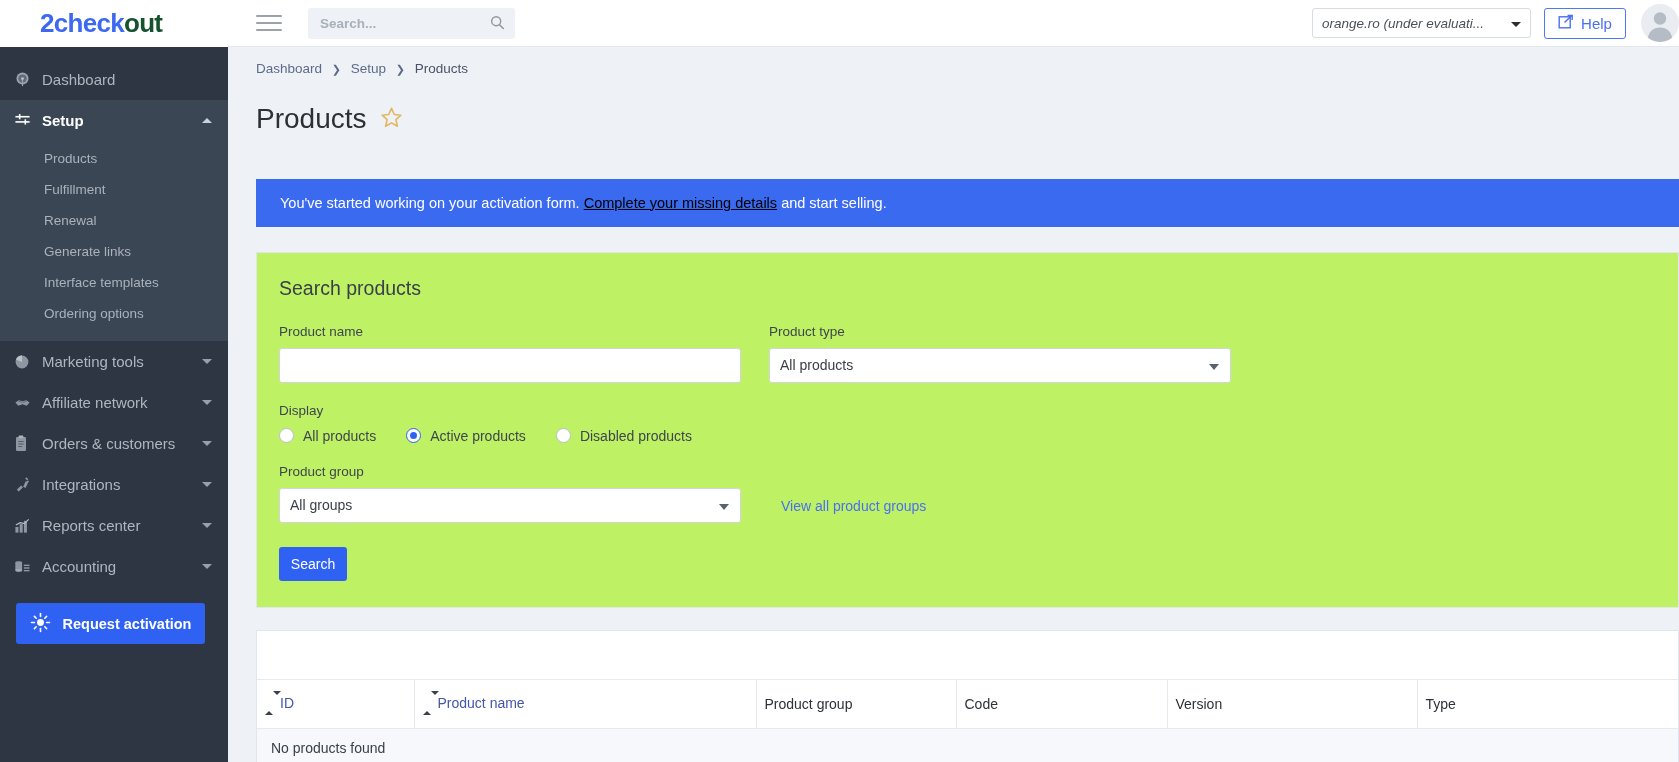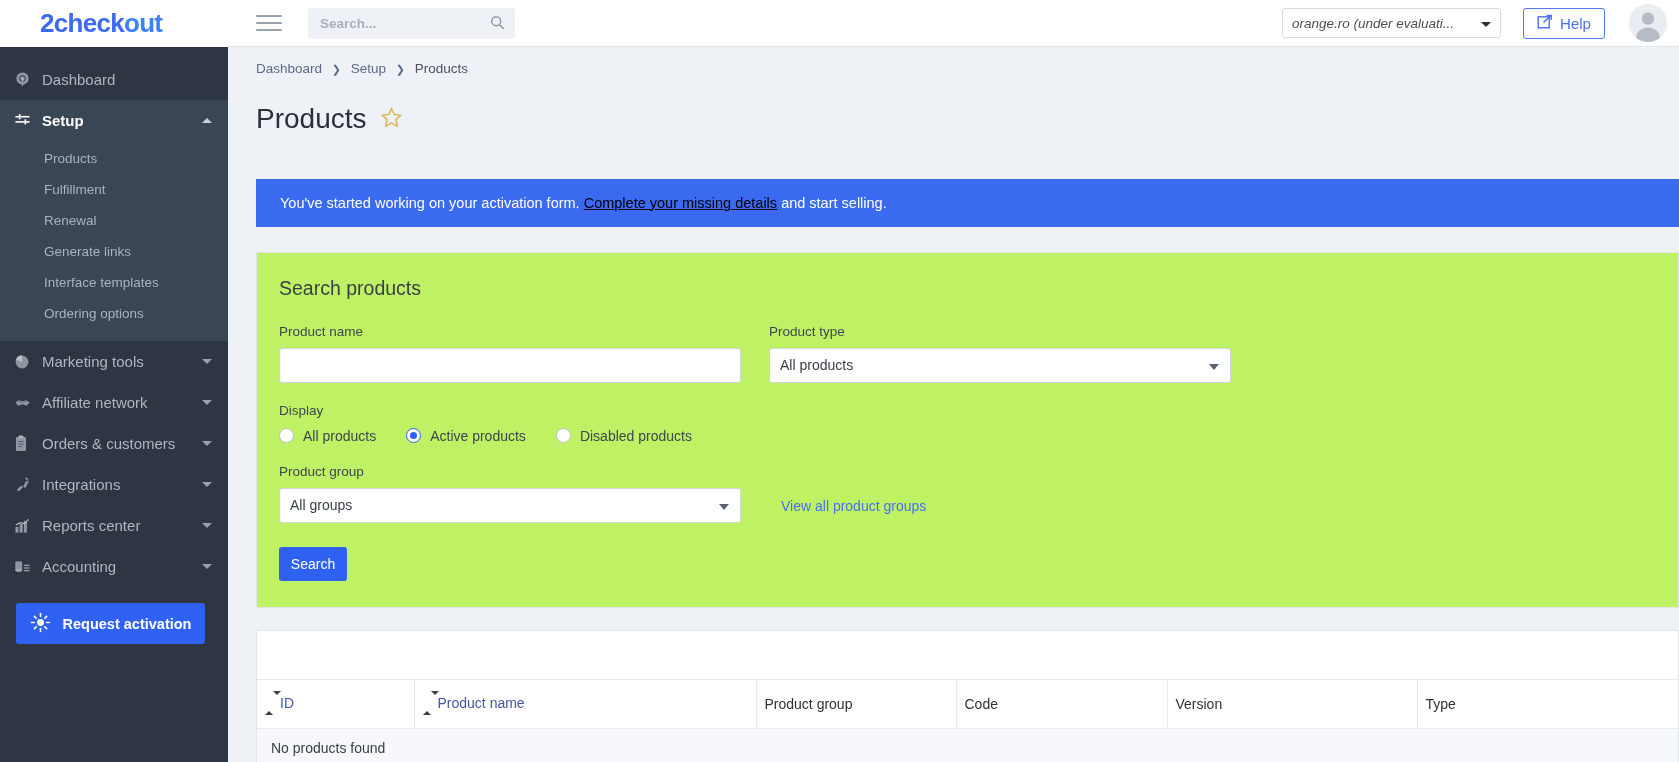--- a/index.html
+++ b/index.html
@@ -27,21 +27,21 @@
   .logo-wrap {
     width: 228px; height: 47px;
     display: flex; align-items: center; padding-left: 40px;
     background: #ffffff;
   }
   .logo {
     font-size: 26px; font-weight: bold; letter-spacing: -0.7px;
     font-family: "Liberation Sans", sans-serif;
   }
   .logo .b { color: #3d68f0; }
-  .logo .g { color: #3b82f6; text-align: center; }
+  .logo .g { color: #14532d; text-align: center; }
 
   .hamburger {
     margin-left: 28px; width: 26px; height: 20px;
     display: flex; flex-direction: column; justify-content: center;
     gap: 5px; cursor: pointer;
   }
   .hamburger i { display: block; height: 2px; background: #9aa3ad; border-radius: 1px; }
 
   .searchbox {
     margin-left: 26px; width: 207px; height: 31px;
@@ -53,21 +53,21 @@
     border: 0; outline: 0; background: transparent;
     font-size: 13.5px; color: #6a7179;
     font-family: "Liberation Sans", sans-serif;
     width: 165px; height: 100%; font-weight: bold;
   }
   .searchbox input::placeholder { color: #a9b0b8; }
   .search-ico { position: absolute; right: 10px; top: 7px; }
 
   .topbar-right {
     margin-left: auto; display: flex; align-items: center;
-    gap: 22px; padding-right: 12px;
+    gap: 13px; 
   }
   .acct-select {
     width: 219px; height: 30px;
     border: 1px solid #d7dce3; border-radius: 3px;
     background: #fff; display: flex; align-items: center;
     padding: 0 9px; position: relative; cursor: pointer;
   }
   .acct-select span.txt {
     font-size: 13.5px; color: #4a5056; font-style: italic;
     white-space: nowrap; overflow: hidden;

